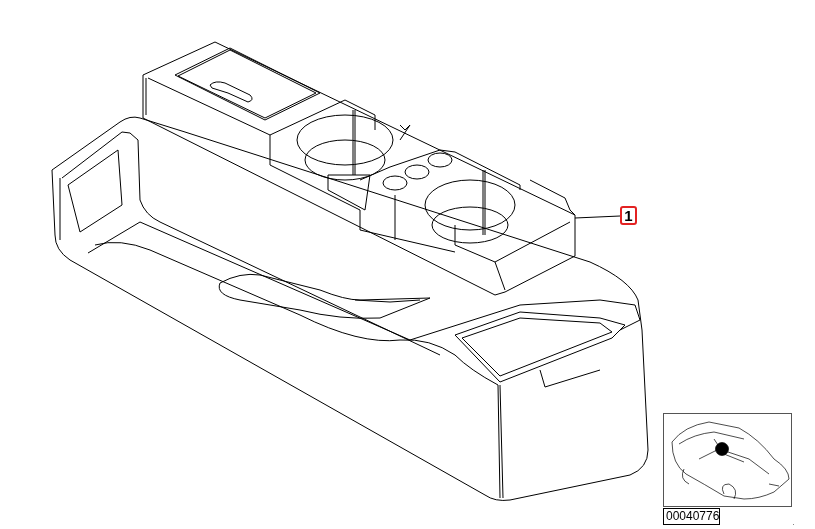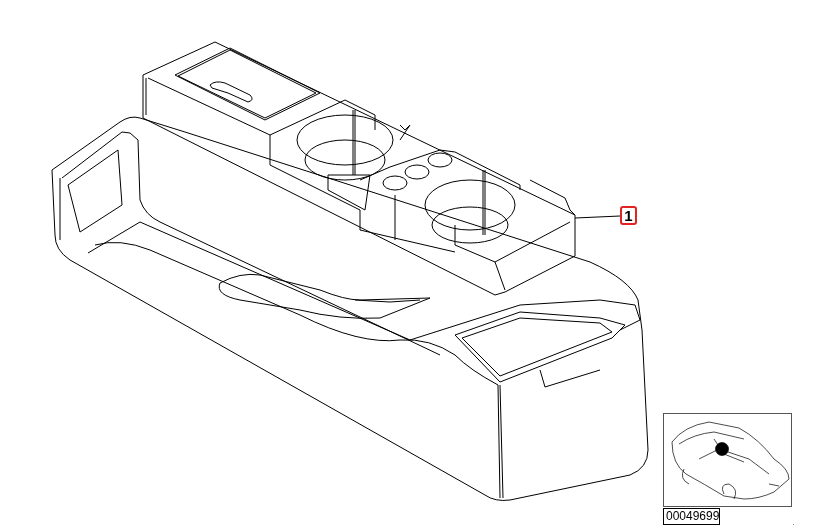--- a/index.html
+++ b/index.html
@@ -72,14 +72,14 @@
 
 <div class="thumb">
   <svg width="129" height="94" viewBox="0 0 129 94" xmlns="http://www.w3.org/2000/svg" fill="none" stroke="#000" stroke-width="0.7">
     <path d="M8 28 Q20 12 45 8 L75 14 Q95 25 110 45 Q125 55 125 65 L110 78 Q95 85 80 85 L60 82 Q40 70 22 60 Q8 50 8 28 Z"></path>
     <path d="M15 30 Q30 20 50 18 L80 25 M35 45 L55 35 L85 45 L105 60 M20 55 Q15 65 25 70 M60 80 Q55 70 65 70 Q75 75 70 85"></path>
     <path d="M50 25 L60 40 L80 48 M105 70 L115 72"></path>
     <circle cx="58" cy="35" r="6.5" fill="#000"></circle>
   </svg>
 </div>
 
-<div class="ref-label">00049699</div>
+<div class="ref-label">00040776</div>
 <div class="dot"></div>
 
 </body></html>

